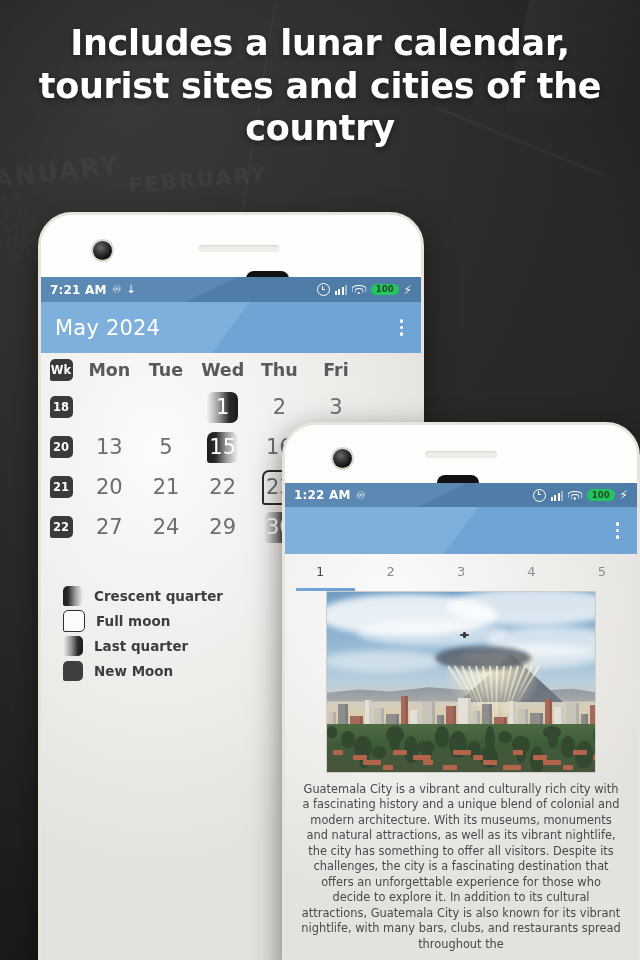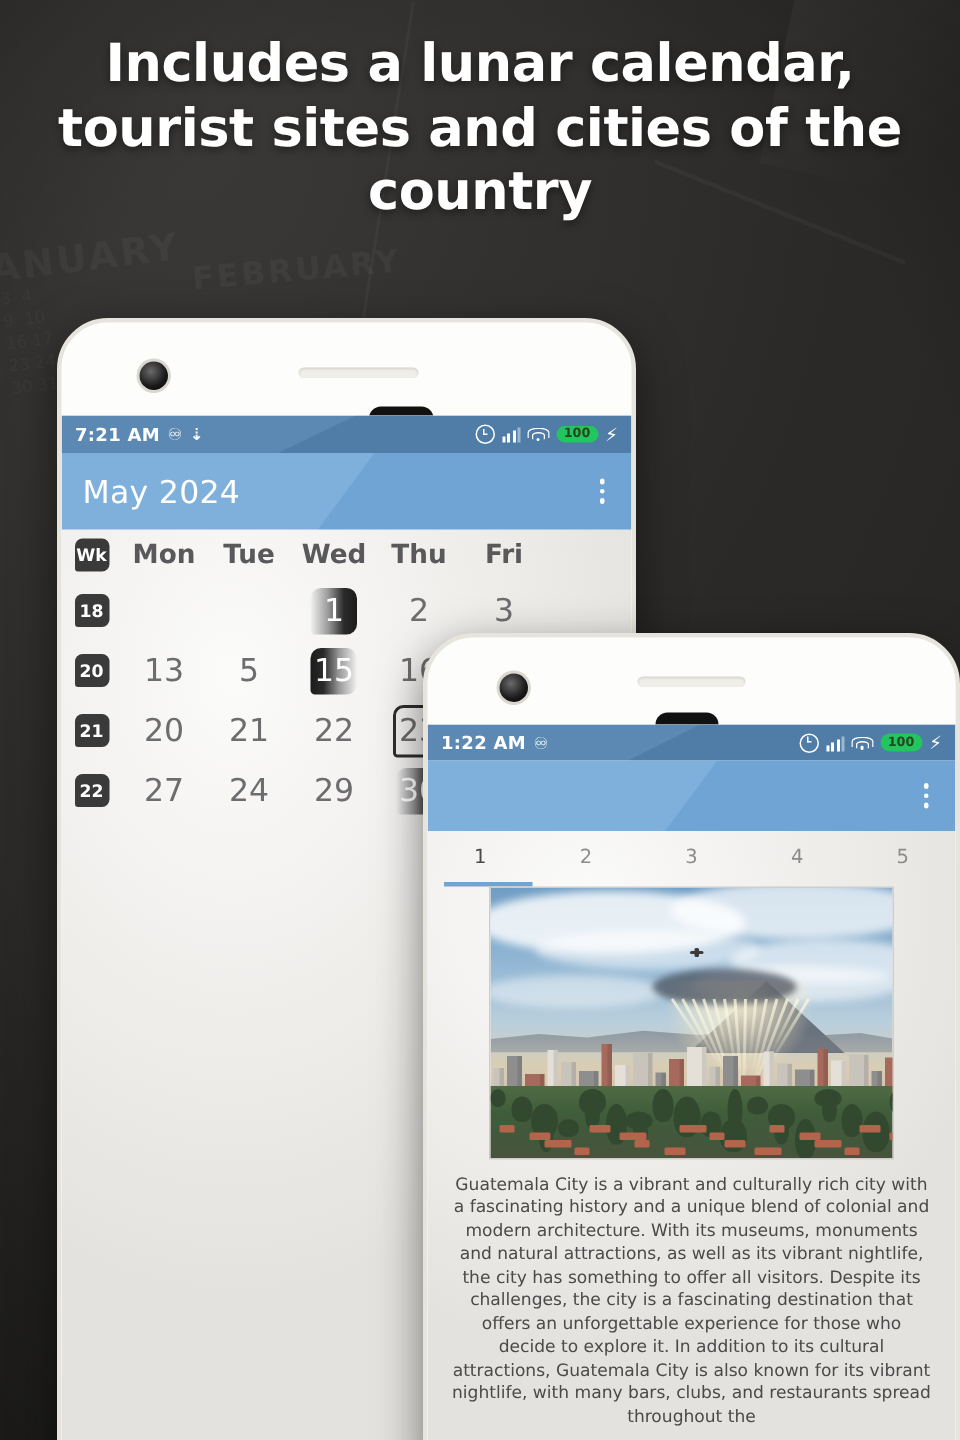--- a/index.html
+++ b/index.html
@@ -359,20 +359,38 @@
               <span class="daynum onmoon">30</span>
             </div>
             <div class="daycell">
               <span class="daynum">31</span>
             </div>
             <div></div>
           </div>
         </div>
     </div>
 
+    <div class="legend">
+        <div class="legitem">
+          <div class="legsw crescent"></div>
+          <div class="legtxt">Crescent quarter</div>
+        </div>
+        <div class="legitem">
+          <div class="legsw full"></div>
+          <div class="legtxt">Full moon</div>
+        </div>
+        <div class="legitem">
+          <div class="legsw last"></div>
+          <div class="legtxt">Last quarter</div>
+        </div>
+        <div class="legitem">
+          <div class="legsw new"></div>
+          <div class="legtxt">New Moon</div>
+        </div>
+      </div>
   </div>
 </div>
 
 <div class="phone" id="phone2">
   <div class="bezel-top">
     <div class="cam"></div>
     <div class="speaker"></div>
     <div class="pill"></div>
   </div>
 

